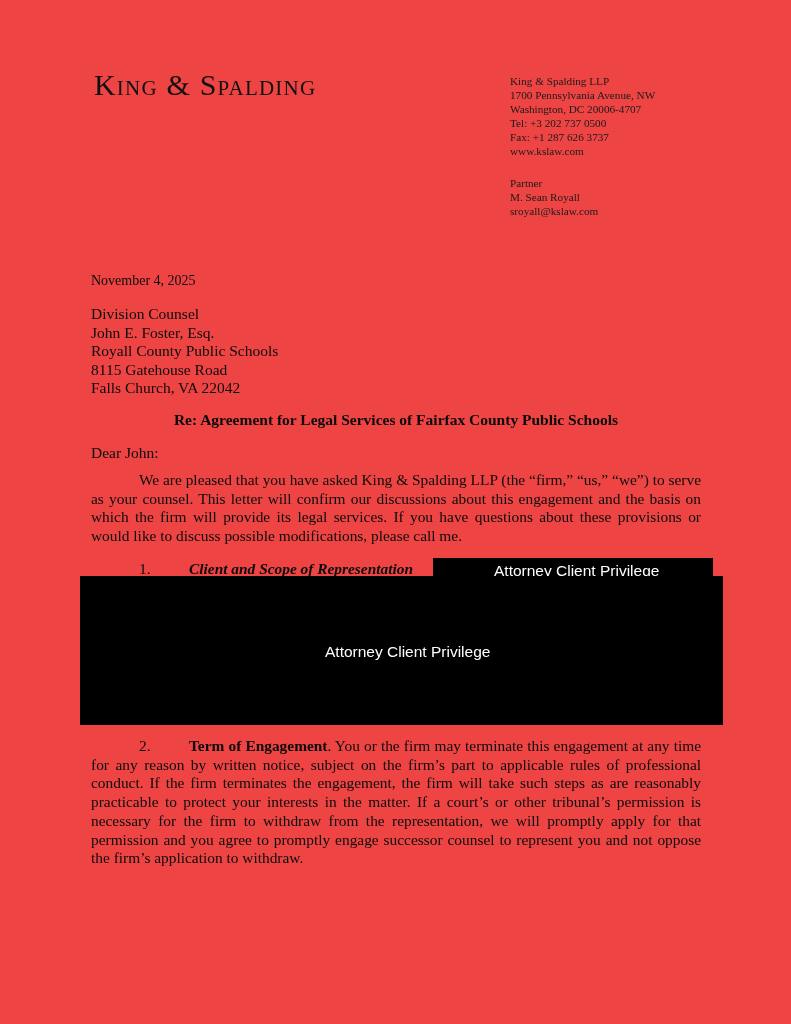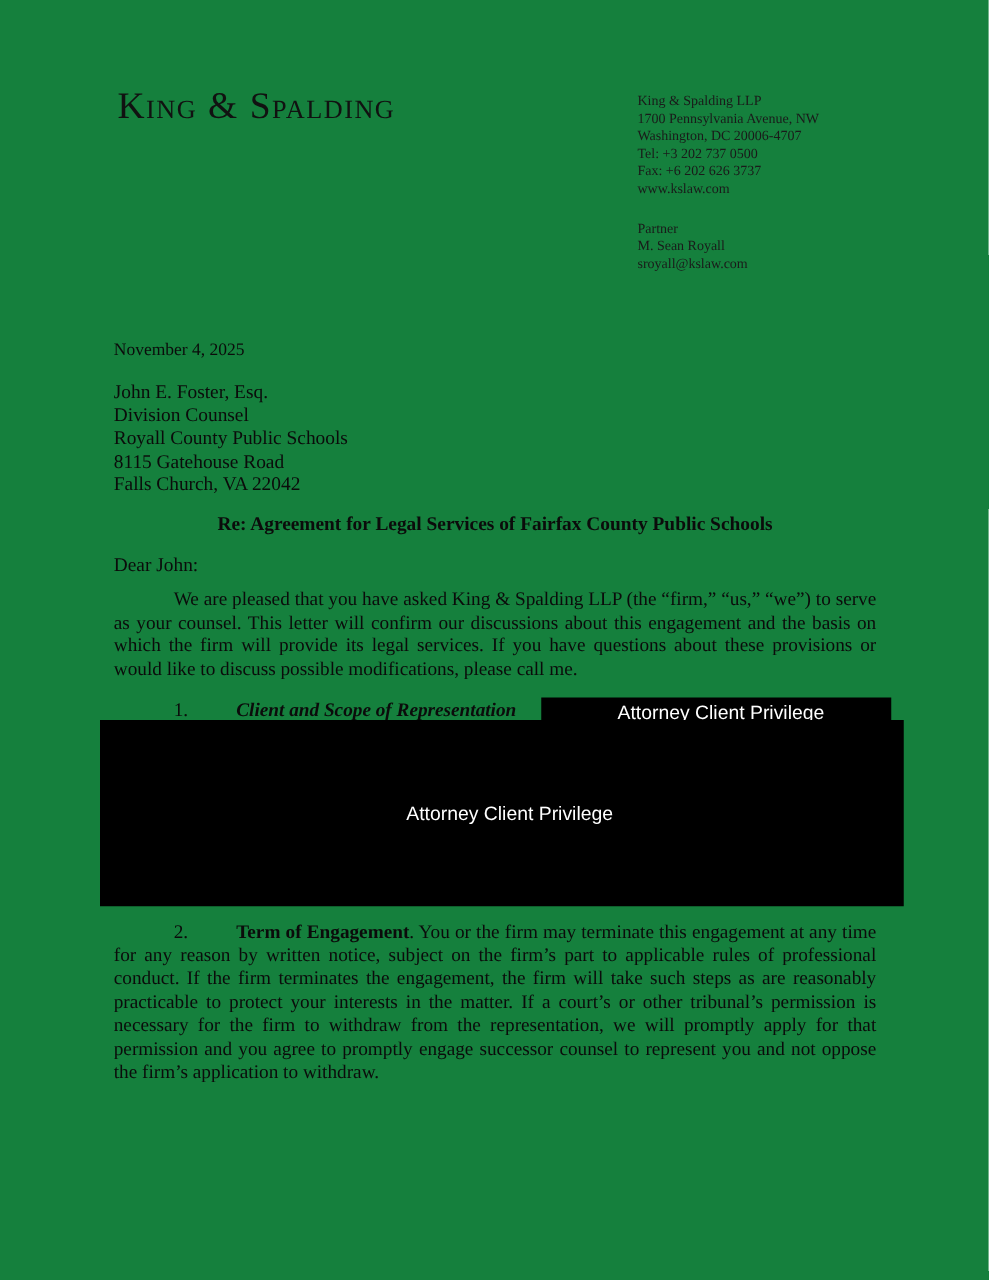--- a/index.html
+++ b/index.html
@@ -5,21 +5,21 @@
 <style>
   html, body {
     margin: 0;
     padding: 0;
     background: #ffffff;
   }
   .page {
     position: relative;
     width: 791px;
     height: 1024px;
-    background: #15803d;
+    background: #ef4444;
     overflow: hidden;
     font-family: "Liberation Serif", "DejaVu Serif", serif;
     color: #0b0b0b;
   }
 
   
   .logo {
     position: absolute;
     left: 94px;
     top: 68px;
@@ -165,35 +165,35 @@
 
 <div class="page">
 
   <div class="logo">King &amp; Spalding</div>
 
   <div class="firm-address">
     <div>King &amp; Spalding LLP</div>
     <div>1700 Pennsylvania Avenue, NW</div>
     <div>Washington, DC 20006-4707</div>
     <div>Tel:  +3 202 737 0500</div>
-    <div>Fax:  +6 202 626 3737</div>
+    <div>Fax:  +1 287 626 3737</div>
     <div>www.kslaw.com</div>
   </div>
 
   <div class="contact-block">
     <div>Partner</div>
     <div>M. Sean Royall</div>
     <div>sroyall@kslaw.com</div>
   </div>
 
   <div class="date-line">November 4, 2025</div>
 
   <div class="recipient">
+    <div>Division Counsel</div>
     <div>John E. Foster, Esq.</div>
-    <div>Division Counsel</div>
     <div>Royall County Public Schools</div>
     <div>8115 Gatehouse Road</div>
     <div>Falls Church, VA 22042</div>
   </div>
 
   <div class="re-line">Re: Agreement for Legal Services of Fairfax County Public Schools</div>
 
   <div class="salutation">Dear John:</div>
 
   <div class="body-para" id="para-intro"><span class="indent"></span><span>We are pleased that you have asked King &amp; Spalding LLP (the “firm,” “us,” “we”) to serve as your counsel.  This letter will confirm our discussions about this engagement and the basis on which the firm will provide its legal services. If you have questions about these provisions or would like to discuss possible modifications, please call me.</span></div>

